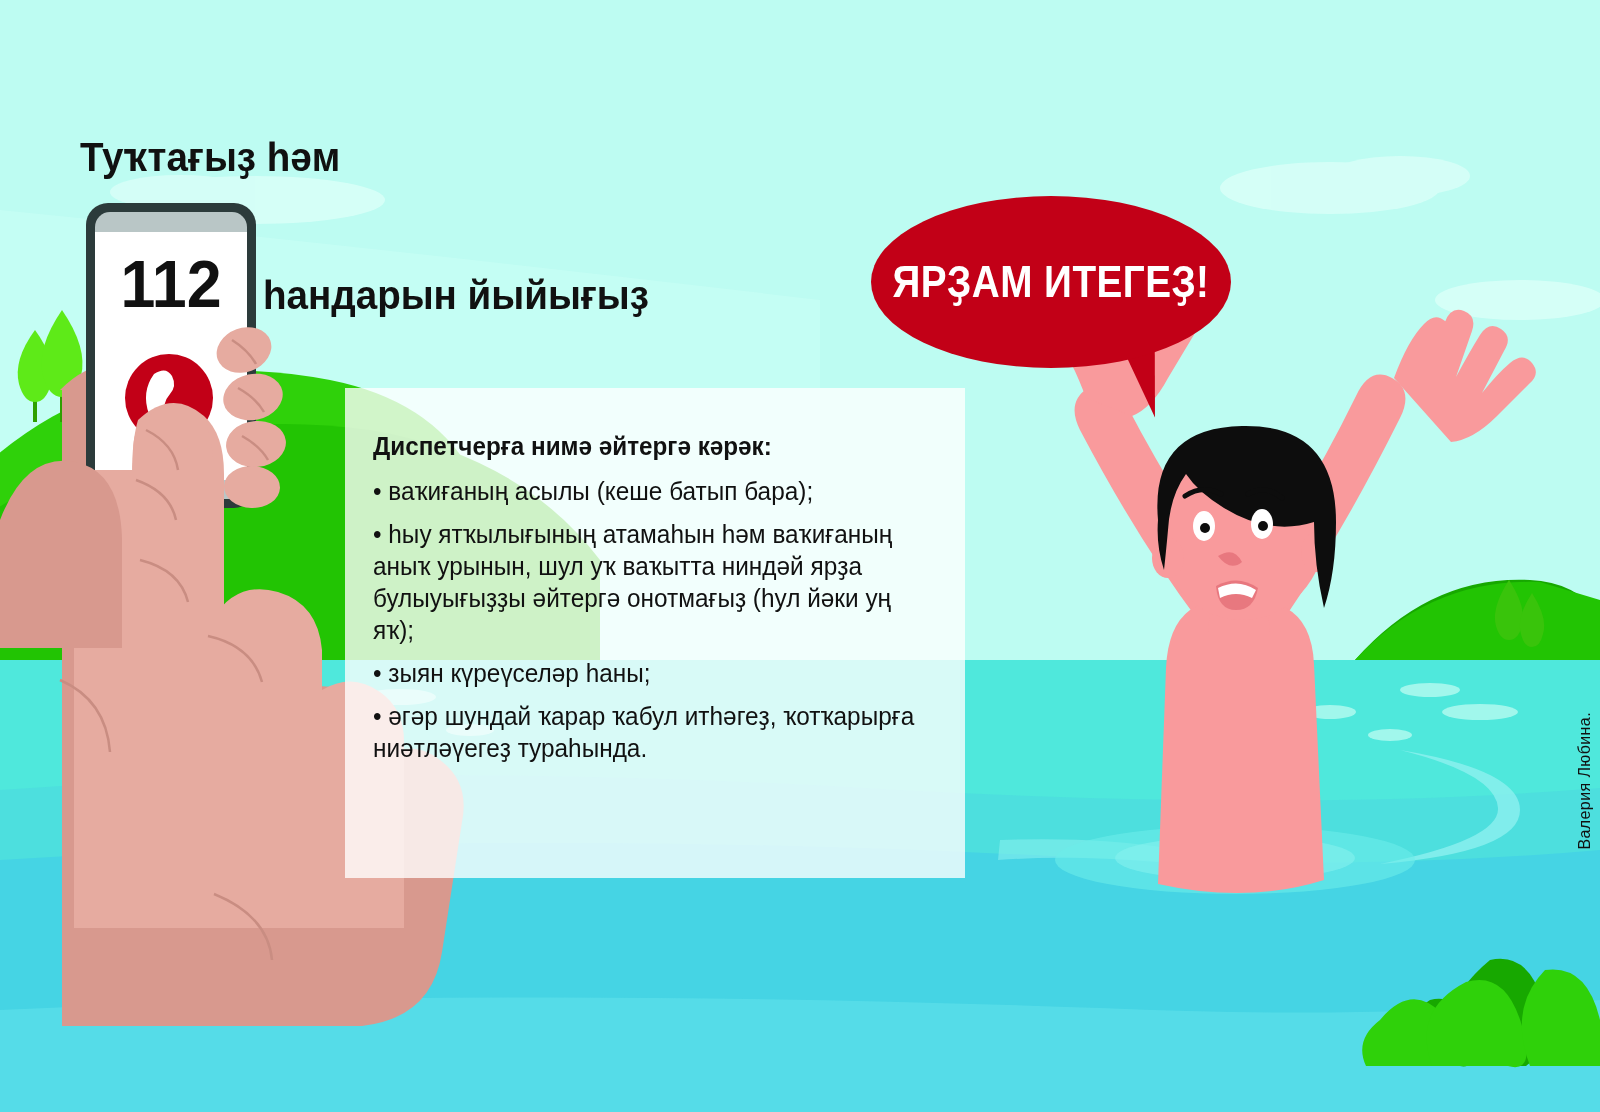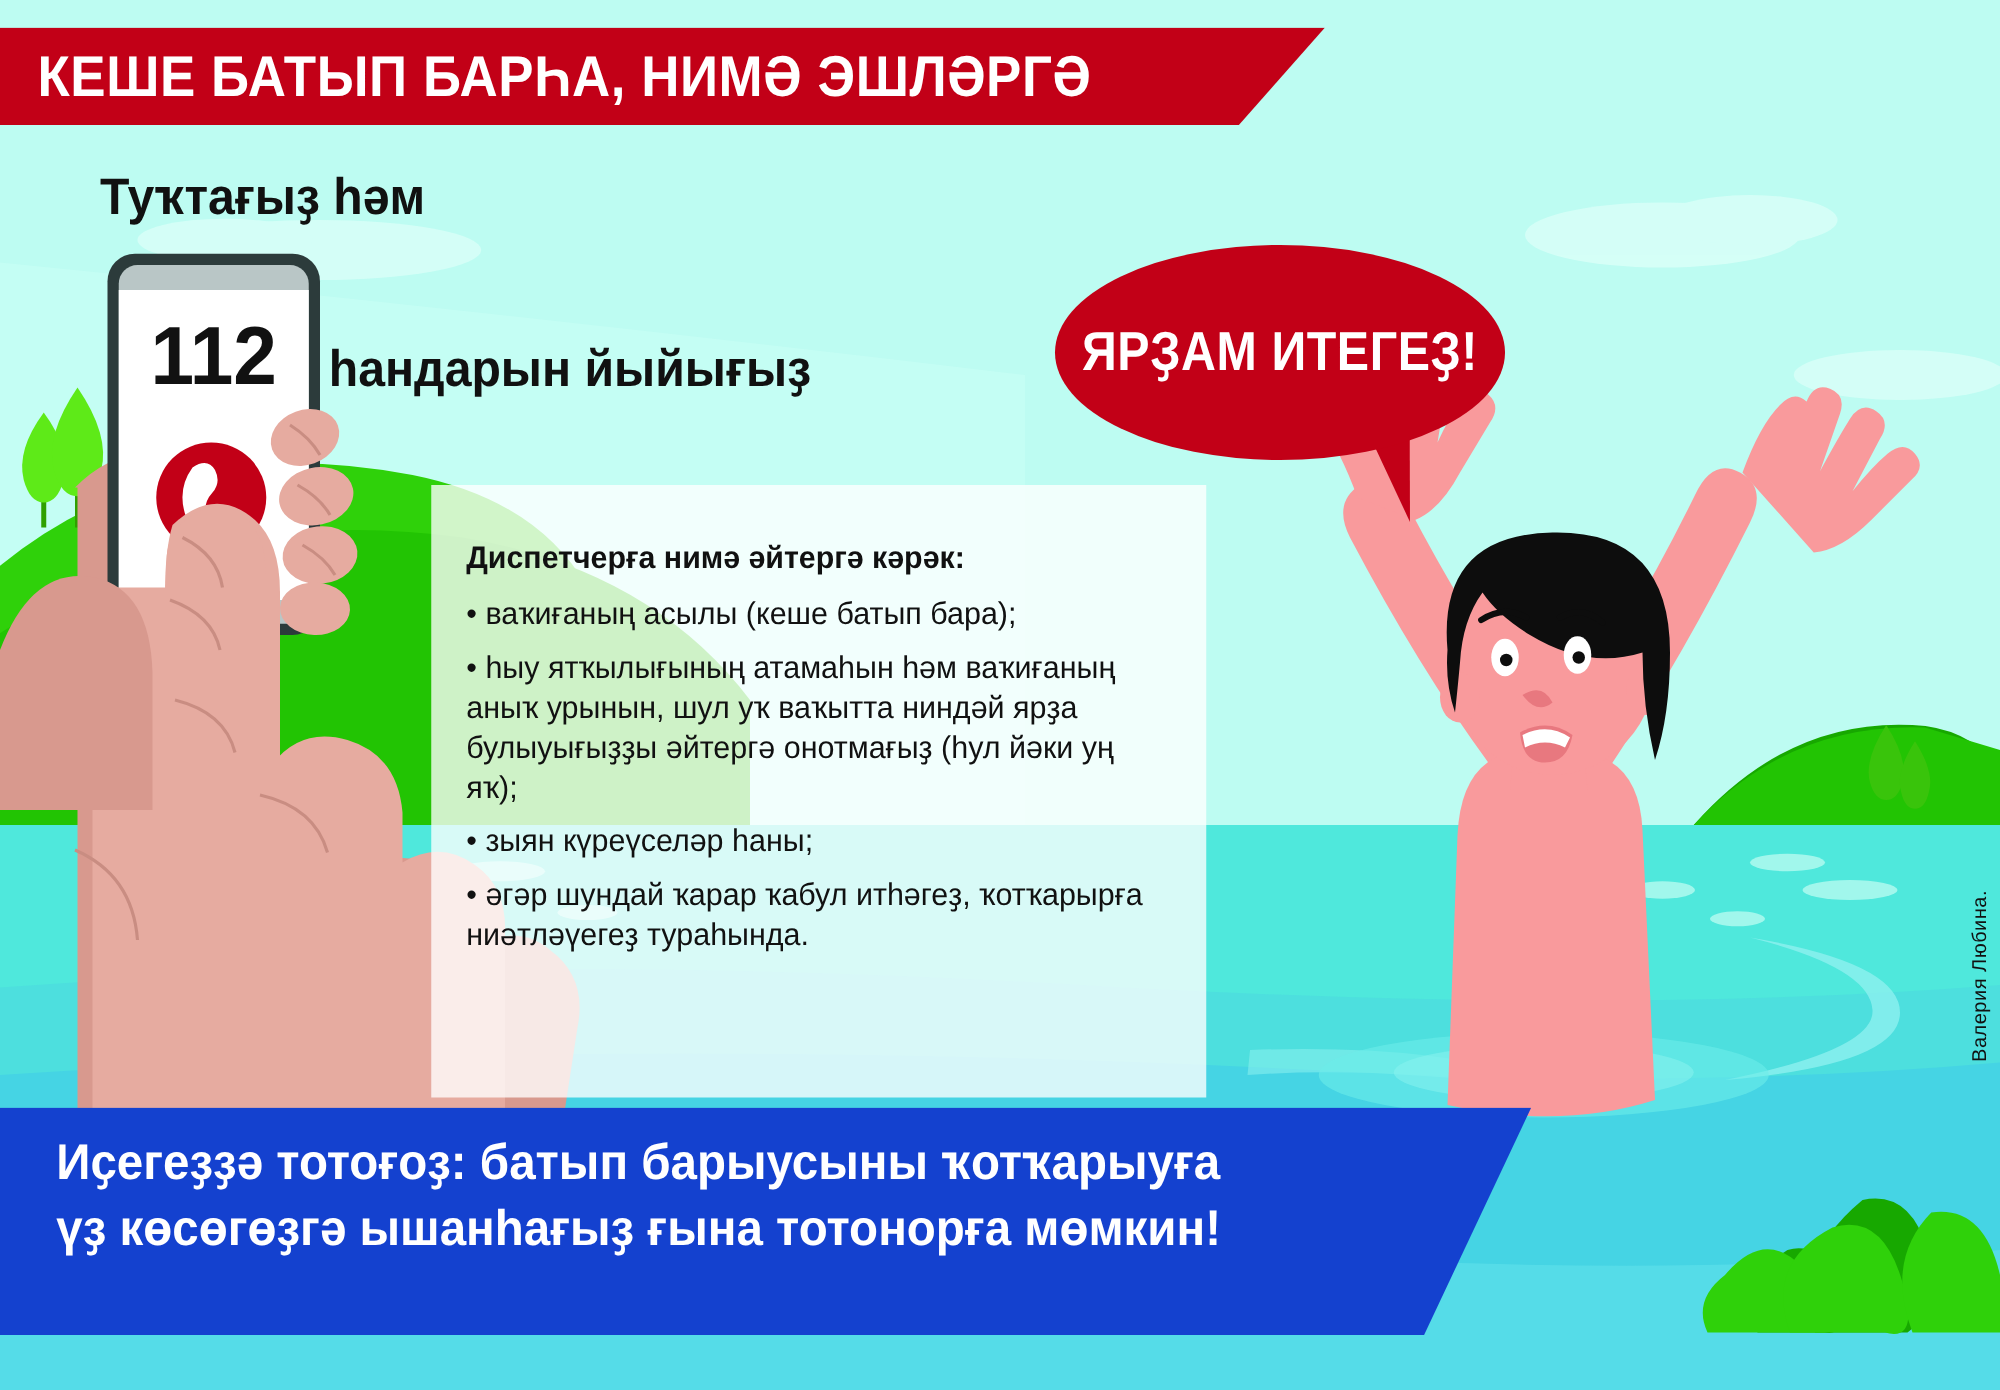--- a/index.html
+++ b/index.html
@@ -82,21 +82,21 @@
   .info-item{
     font-size:25px;color:#111;
     line-height:1.28;
     margin:0 0 11px 0;
     transform:scaleX(0.975);transform-origin:left center;
   }
 
   
   #speech-bubble{
     position:absolute;
-    left:844px;top:196px;
+    left:871px;top:196px;
     width:360px;height:190px;
     z-index:38;
   }
   #speech-oval{
     position:absolute;left:0;top:0;
     width:360px;height:172px;
     background:#c20017;
     border-radius:50%/50%;
   }
   #speech-tail{
@@ -316,24 +316,20 @@
     <ellipse cx="1262" cy="524" rx="11" ry="15" fill="#ffffff"></ellipse>
     <circle cx="1205" cy="528" r="5" fill="#0d0d0d"></circle>
     <circle cx="1263" cy="526" r="5" fill="#0d0d0d"></circle>
 
     <path d="M1218 556 q 16 -10 24 6 q -12 10 -24 -6 z" fill="#e8787f"></path>
 
     <path d="M1216 586 q 22 -12 42 2 q -4 22 -22 22 q -18 0 -20 -24 z" fill="#e8787f"></path>
     <path d="M1218 588 q 20 -10 38 2 l-4 8 q -16 -8 -32 0 z" fill="#ffffff"></path>
   </svg>
 
-  <div id="title-banner">
-    <div class="shape"></div>
-    <div id="title-text">КЕШЕ БАТЫП БАРҺА, НИМӘ ЭШЛӘРГӘ</div>
-  </div>
 
   <div id="stop-line">Туҡтағыҙ һәм</div>
   <div id="dial-line">һандарын йыйығыҙ</div>
 
   <div style="position:absolute;left:96px;top:246px;width:150px;text-align:center;
               font-size:66px;font-weight:bold;color:#111;z-index:30;
               transform:scaleX(0.95);">112</div>
 
   <div id="info-panel">
     <div id="info-inner">
@@ -344,23 +340,16 @@
       <p class="info-item">• әгәр шундай ҡарар ҡабул итһәгеҙ, ҡотҡарырға ниәтләүегеҙ тураһында.</p>
     </div>
   </div>
 
   <div id="speech-bubble">
     <div id="speech-tail"></div>
     <div id="speech-oval"></div>
     <div id="speech-text">ЯРҘАМ ИТЕГЕҘ!</div>
   </div>
 
-  <div id="bottom-banner">
-    <div id="bottom-shape"></div>
-    <div id="bottom-text">
-      <div>Иҫегеҙҙә тотоғоҙ: батып барыусыны ҡотҡарыуға</div>
-      <div>үҙ көсөгөҙгә ышанһағыҙ ғына тотонорға мөмкин!</div>
-    </div>
-  </div>
 
   <div id="credit">Валерия Любина.</div>
 
 </div>
 
 </body></html>

